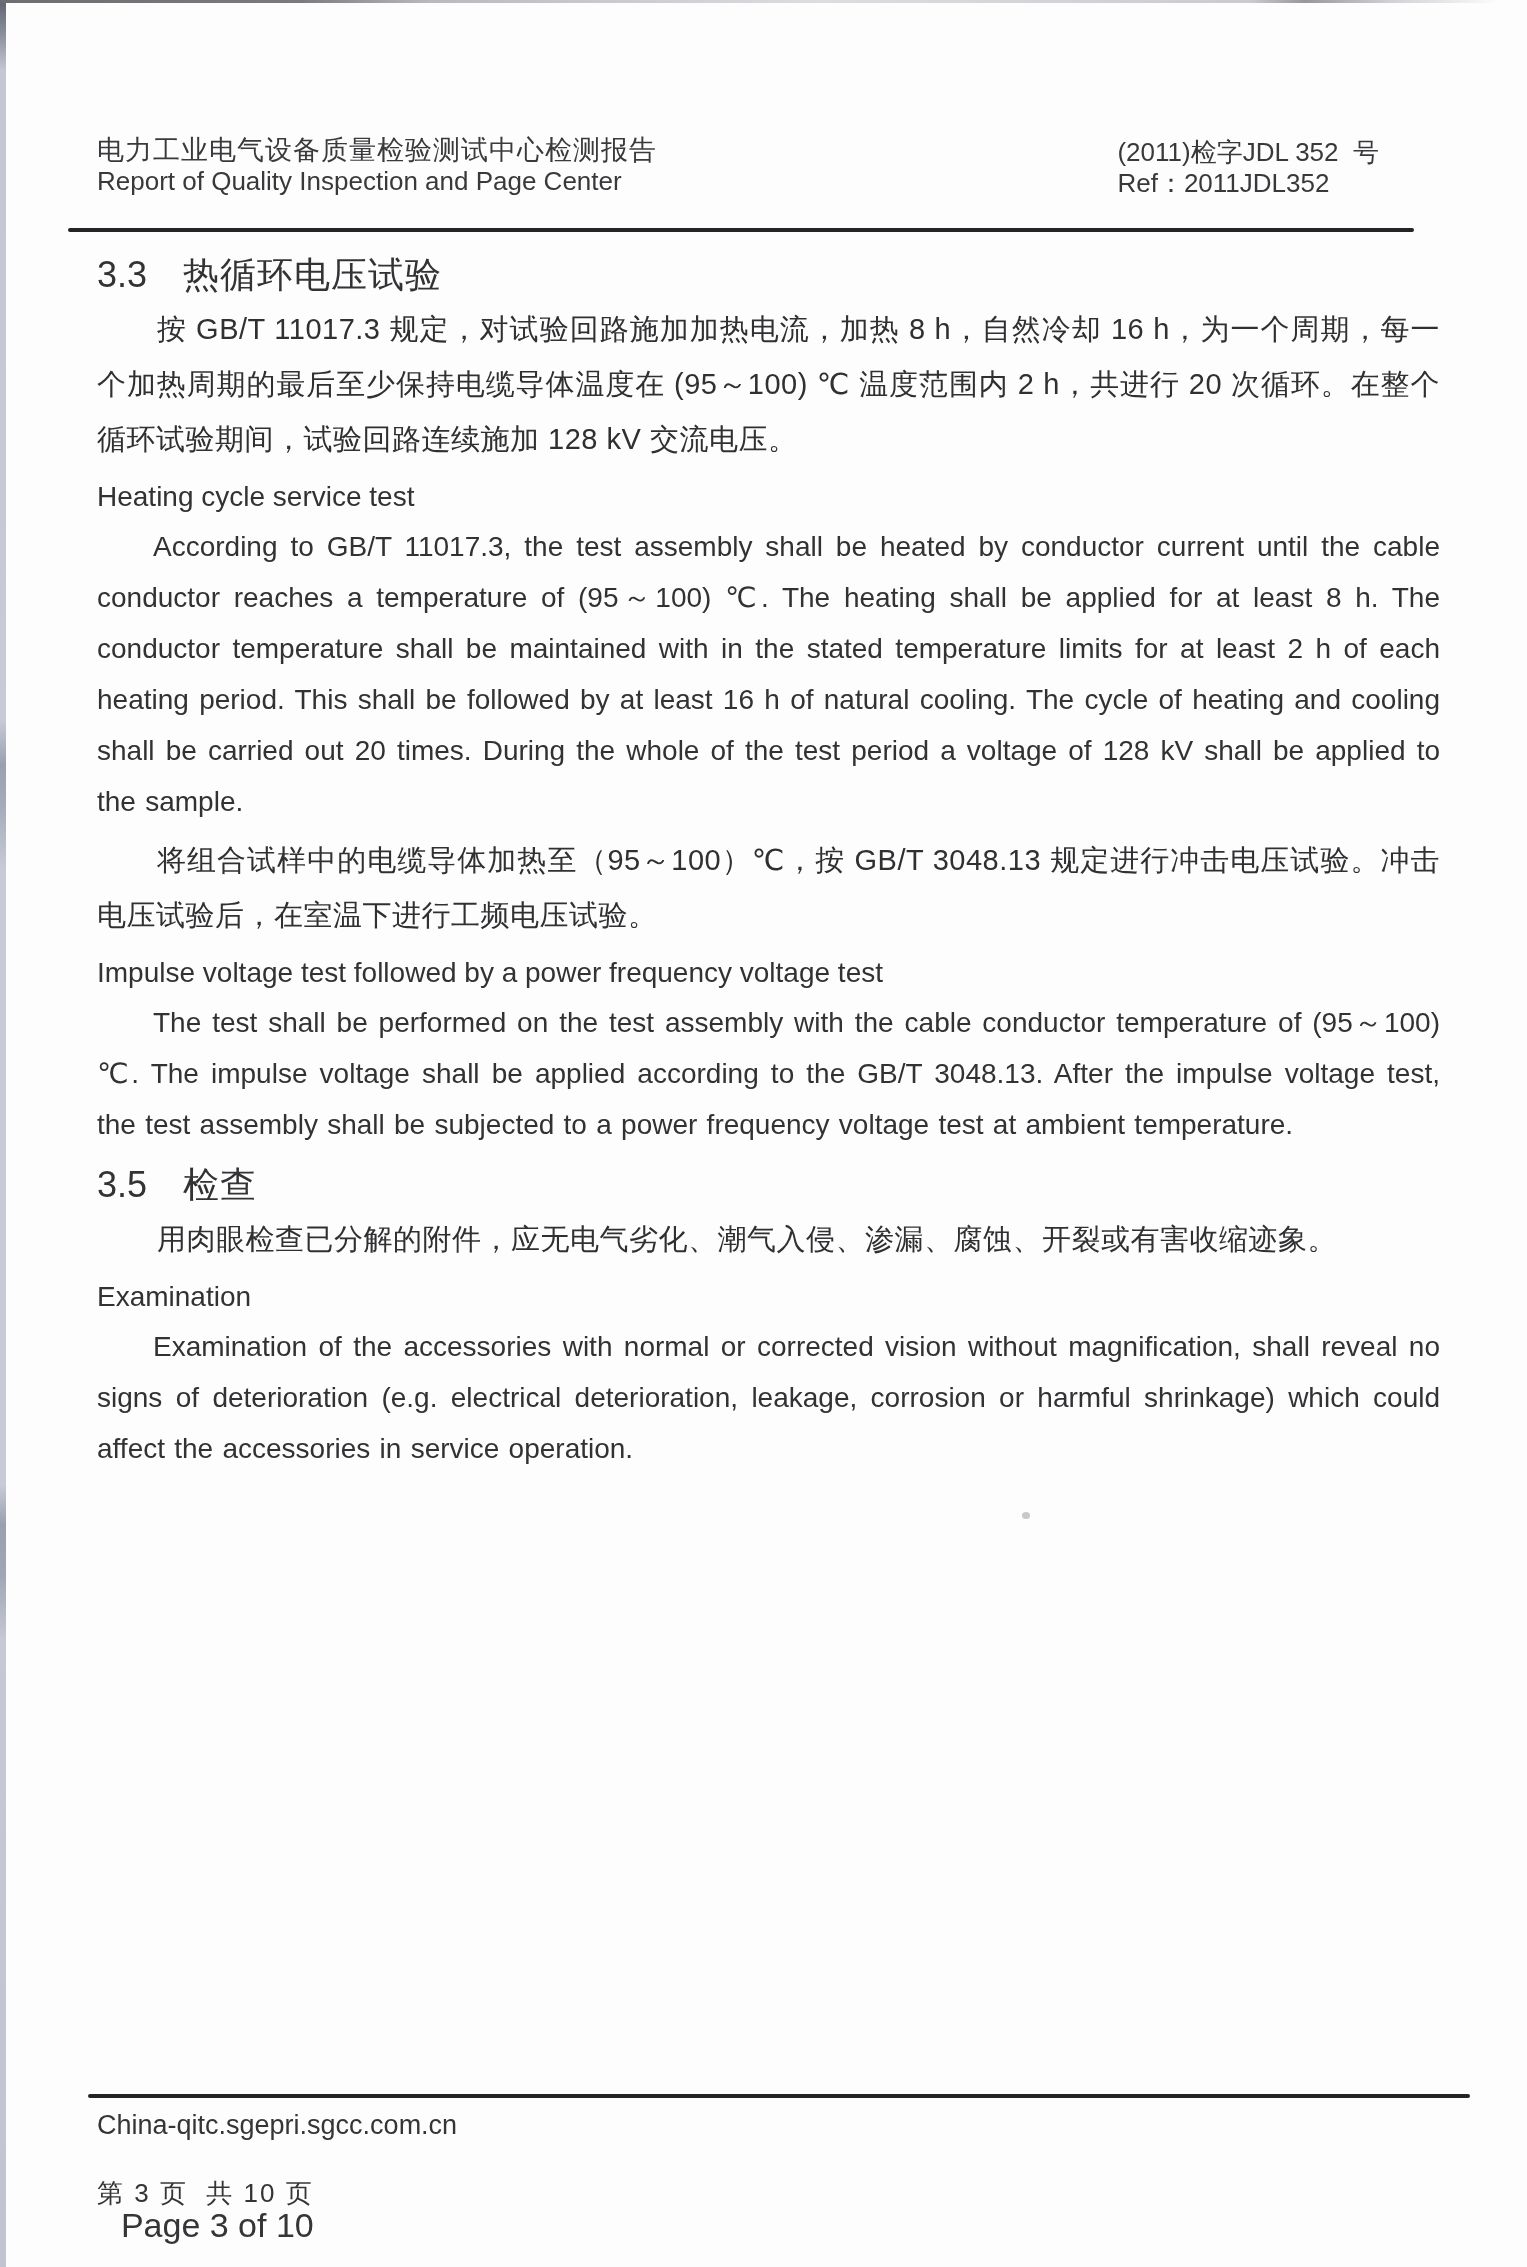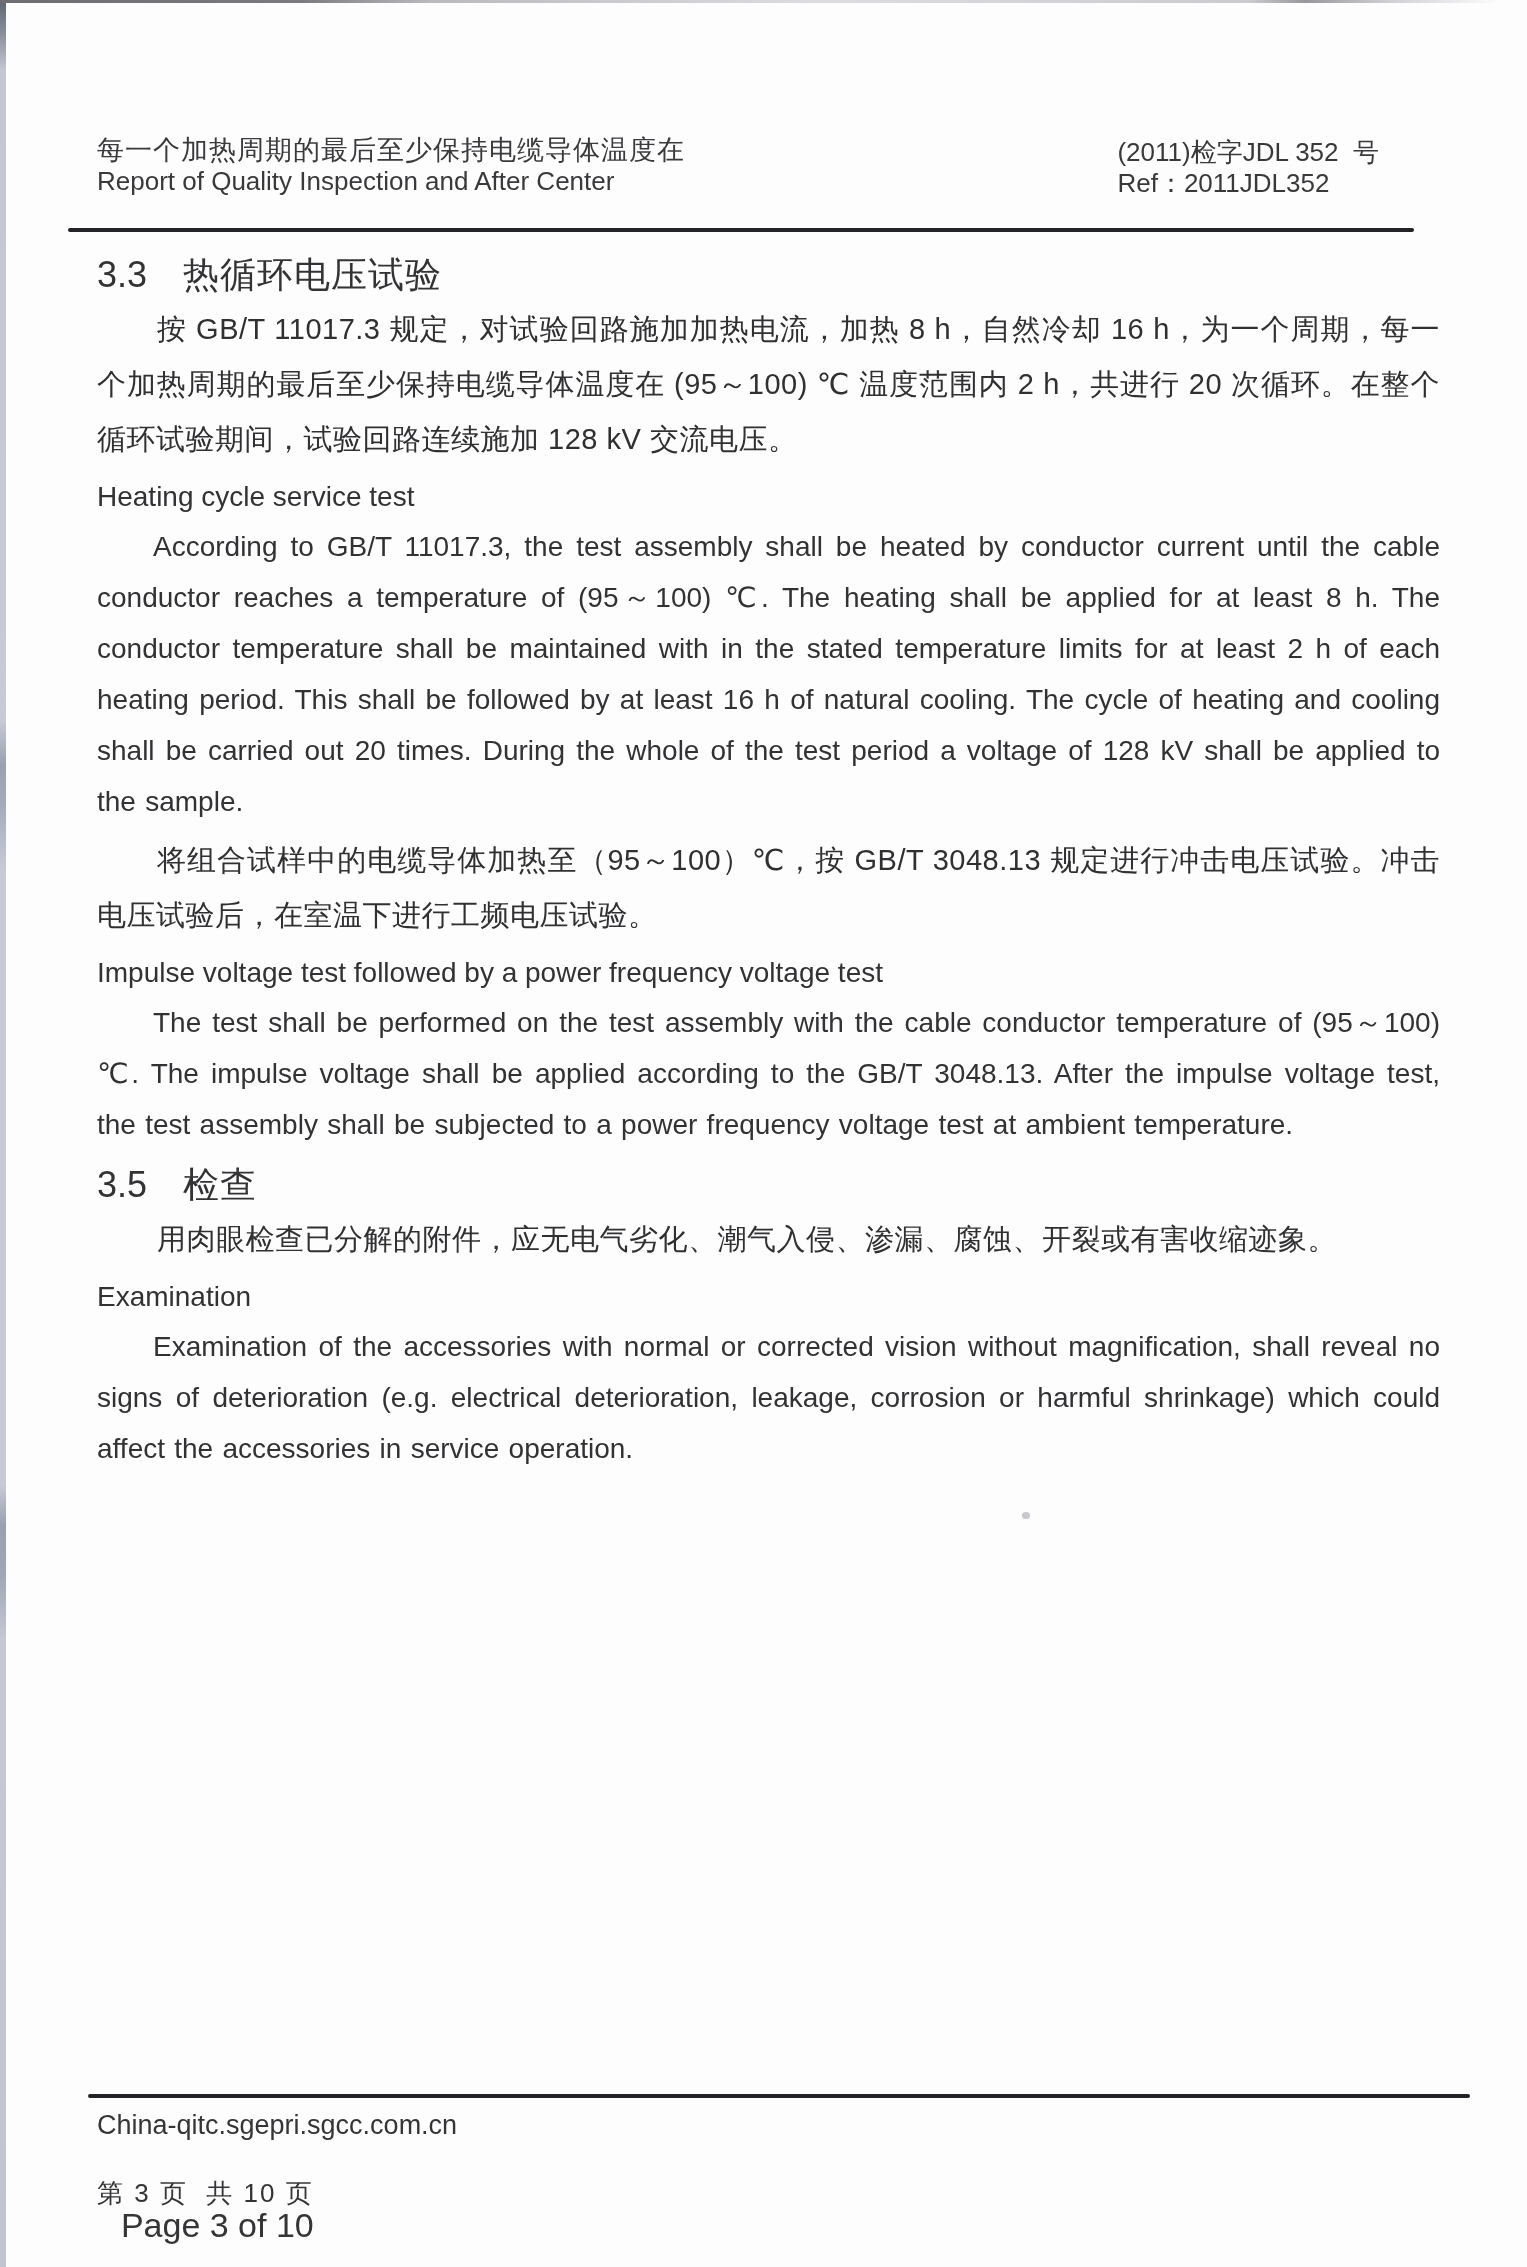--- a/index.html
+++ b/index.html
@@ -69,22 +69,22 @@
 </head>
 <body>
 
 <div class="page">
 
   <div class="scan-strip-left"></div>
   <div class="scan-line-top"></div>
 
   <div class="header">
     <div class="header-left">
-      <div class="h-cn">每一个加热周期的最后至少保持电缆导体温度在</div>
-      <div class="h-en">Report of Quality Inspection and After Center</div>
+      <div class="h-cn">电力工业电气设备质量检验测试中心检测报告</div>
+      <div class="h-en">Report of Quality Inspection and Page Center</div>
     </div>
     <div class="header-right">
       <div class="ref-cn">(2011)检字JDL 352  号</div>
       <div class="ref-en">Ref：2011JDL352</div>
     </div>
   </div>
 
   <div class="rule rule-header"></div>
 
   <div class="content">

